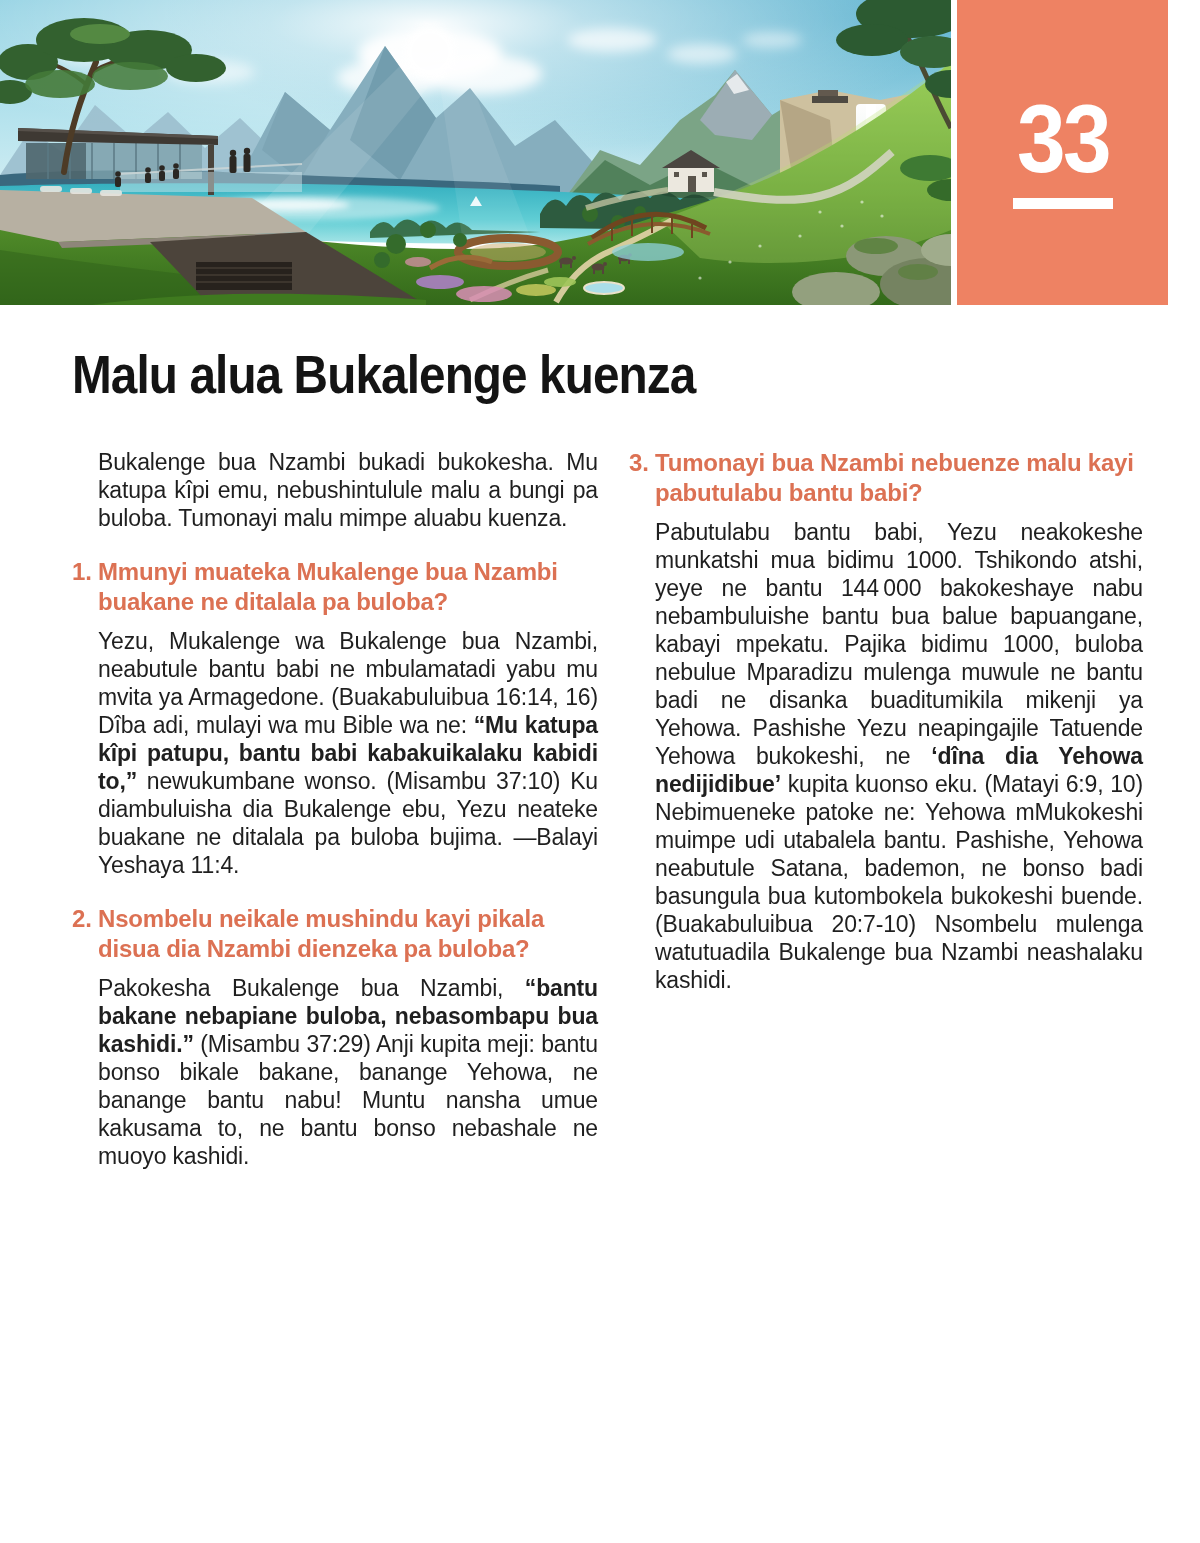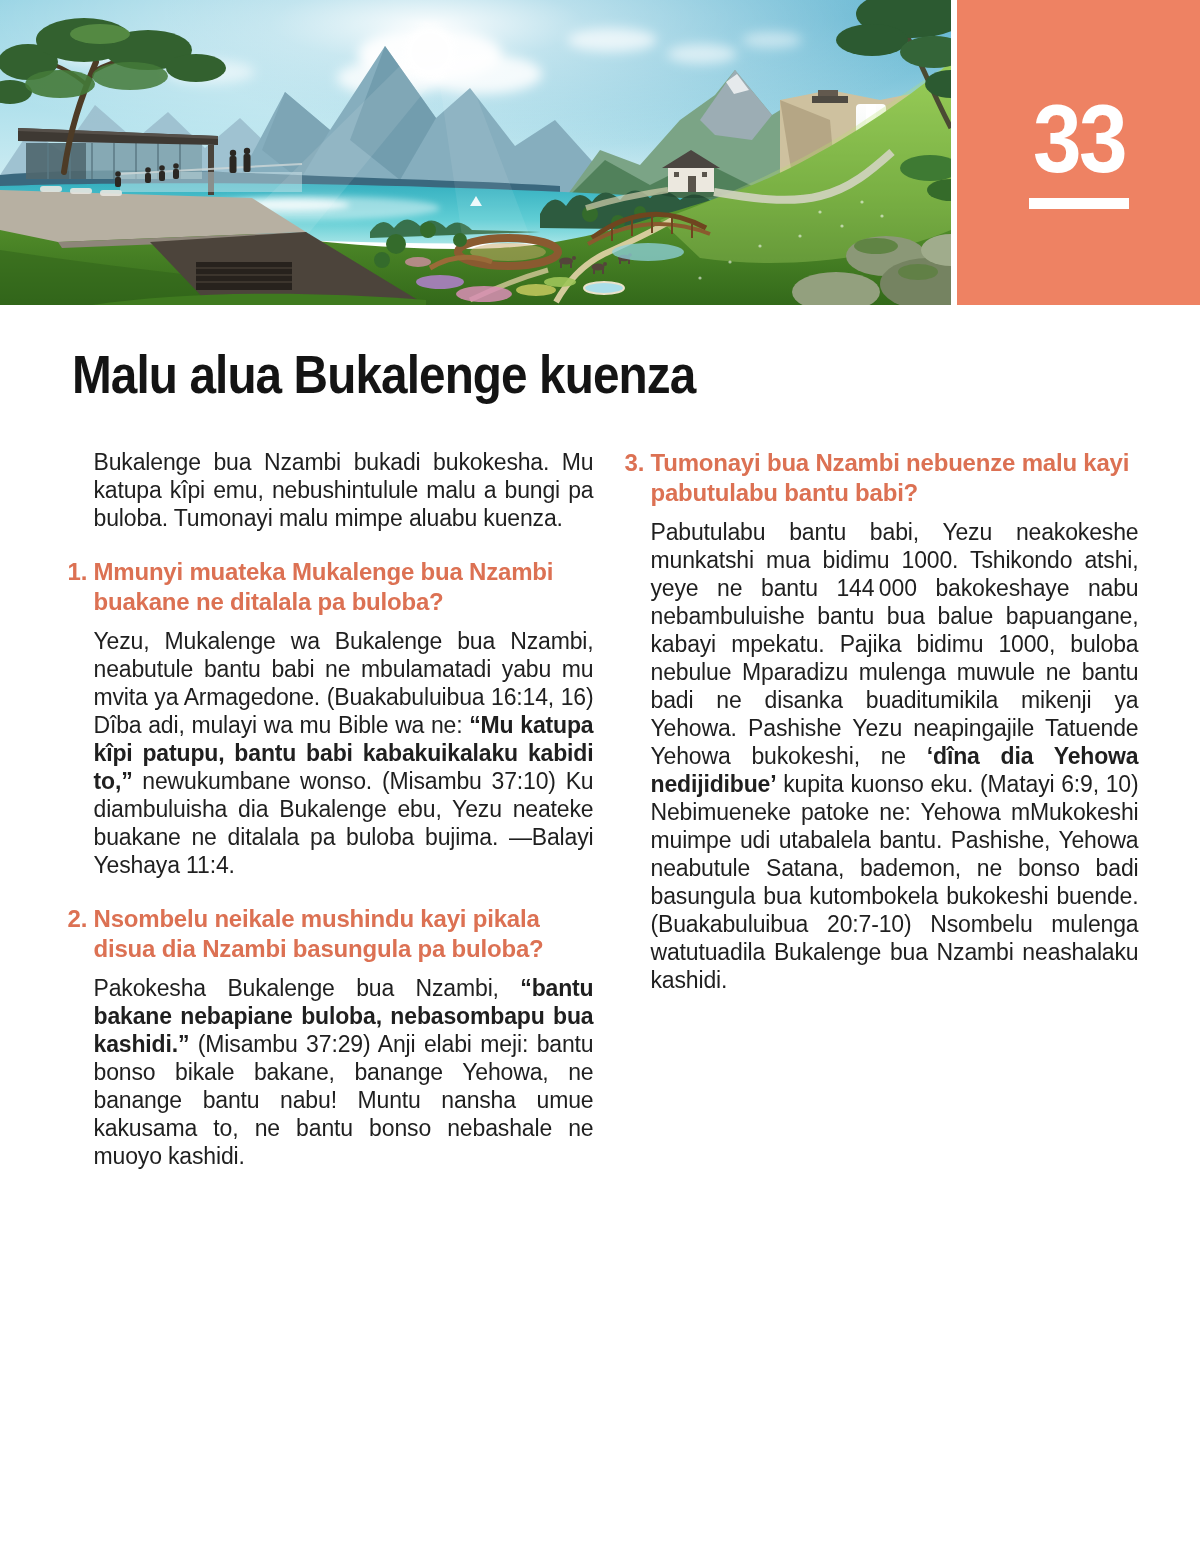--- a/index.html
+++ b/index.html
@@ -5,37 +5,37 @@
   html,body{margin:0;padding:0;background:#ffffff;}
   .page{
     position:relative;width:1200px;height:1543px;background:var(--pagebg,#ffffff);
     font-family:"Liberation Sans",sans-serif;color:var(--text,#1f1f1f);overflow:hidden;
   }
   
   .hero{position:absolute;top:0;left:0;width:1200px;height:305px;}
   .hero-photo{position:absolute;top:0;left:0;width:951px;height:305px;overflow:hidden;}
   .hero-photo svg{display:block;width:951px;height:305px;}
   .lesson-badge{
-    position:absolute;top:0;left:957px;width:243px;height:305px;
+    position:absolute;top:0;left:957px;width:211px;height:305px;
     background:var(--accent,#ee8263);
     display:flex;flex-direction:column;align-items:center;padding-top:90px;box-sizing:border-box;
   }
   .lesson-num{
     font-size:97px;line-height:1;font-weight:700;color:#ffffff;
     letter-spacing:-3px;transform:scaleX(.9);transform-origin:center;
   }
   .lesson-underline{width:100px;height:11px;background:#ffffff;margin-top:11px;}
   
   .title{
     position:absolute;top:348px;left:72px;margin:0;
     font-size:53px;line-height:1;font-weight:700;color:var(--titlecolor,#141414);
     letter-spacing:-1px;white-space:nowrap;transform:scaleX(.9);transform-origin:left center;
   }
   
-  .columns{position:absolute;top:448px;left:72px;width:1062px;display:flex;gap:31px;align-items:flex-start;justify-content:center;}
+  .columns{position:absolute;top:448px;left:72px;width:1062px;display:flex;gap:31px;align-items:flex-start;}
   .col{flex:none;}
   .col-left{width:526px;}
   .col-right{width:514px;}
   .para{
     margin:0 0 0 26px;font-size:23px;line-height:28px;text-align:justify;
     color:var(--text,#1f1f1f);letter-spacing:-.15px;
   }
   .para b{font-weight:700;}
   .question{
     display:flex;margin:25px 0 10px 0;
@@ -320,23 +320,23 @@
       <p class="para intro">Bukalenge bua Nzambi bukadi bukokesha. Mu katupa kîpi emu, nebushintulule malu a bungi pa buloba. Tumonayi malu mimpe aluabu kuenza.</p>
 
       <div class="question">
         <span class="q-num">1.</span>
         <span class="q-text">Mmunyi muateka Mukalenge bua Nzambi buakane ne ditalala pa buloba?</span>
       </div>
       <p class="para"><span>Yezu, Mukalenge wa Bukalenge bua Nzambi, neabutule bantu babi ne mbulamatadi yabu mu mvita ya Armagedone. (Buakabuluibua 16:14, 16) Dîba adi, mulayi wa mu Bible wa ne: </span><b>“Mu katupa kîpi patupu, bantu babi kabakuikalaku kabidi to,”</b><span> newukumbane wonso. (Misambu 37:10) Ku diambuluisha dia Bukalenge ebu, Yezu neateke buakane ne ditalala pa buloba bujima. —Balayi Yeshaya 11:4.</span></p>
 
       <div class="question">
         <span class="q-num">2.</span>
-        <span class="q-text">Nsombelu neikale mushindu kayi pikala disua dia Nzambi basungula pa buloba?</span>
+        <span class="q-text">Nsombelu neikale mushindu kayi pikala disua dia Nzambi dienzeka pa buloba?</span>
       </div>
-      <p class="para"><span>Pakokesha Bukalenge bua Nzambi, </span><b>“bantu bakane nebapiane buloba, nebasombapu bua kashidi.”</b><span> (Misambu 37:29) Anji elabi meji: bantu bonso bikale bakane, banange Yehowa, ne banange bantu nabu! Muntu nansha umue kakusama to, ne bantu bonso nebashale ne muoyo kashidi.</span></p>
+      <p class="para"><span>Pakokesha Bukalenge bua Nzambi, </span><b>“bantu bakane nebapiane buloba, nebasombapu bua kashidi.”</b><span> (Misambu 37:29) Anji kupita meji: bantu bonso bikale bakane, banange Yehowa, ne banange bantu nabu! Muntu nansha umue kakusama to, ne bantu bonso nebashale ne muoyo kashidi.</span></p>
     </section>
 
     <section class="col col-right">
       <div class="question">
         <span class="q-num">3.</span>
         <span class="q-text">Tumonayi bua Nzambi nebuenze malu kayi pabutulabu bantu babi?</span>
       </div>
       <p class="para"><span>Pabutulabu bantu babi, Yezu neakokeshe munkatshi mua bidimu 1000. Tshikondo atshi, yeye ne bantu 144 000 bakokeshaye nabu nebambuluishe bantu bua balue bapuangane, kabayi mpekatu. Pajika bidimu 1000, buloba nebulue Mparadizu mulenga muwule ne bantu badi ne disanka buaditumikila mikenji ya Yehowa. Pashishe Yezu neapingajile Tatuende Yehowa bukokeshi, ne </span><b>‘dîna dia Yehowa nedijidibue’</b><span> kupita kuonso eku. (Matayi 6:9, 10) Nebimueneke patoke ne: Yehowa mMukokeshi muimpe udi utabalela bantu. Pashishe, Yehowa neabutule Satana, bademon, ne bonso badi basungula bua kutombokela bukokeshi buende. (Buakabuluibua 20:7-10) Nsombelu mulenga watutuadila Bukalenge bua Nzambi neashalaku kashidi.</span></p>
     </section>
 

